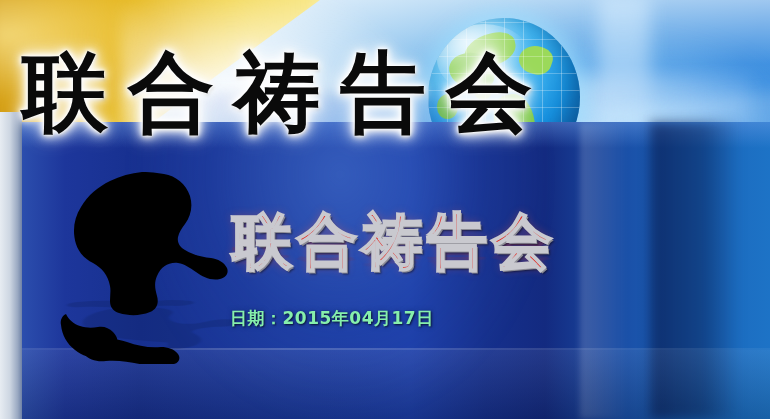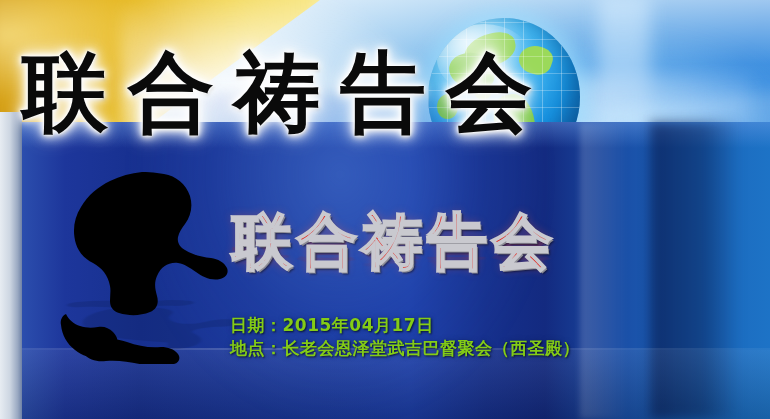--- a/index.html
+++ b/index.html
@@ -217,24 +217,24 @@
     transform:scaleY(-.55);
     transform-origin:top left;
     opacity:.45;
     filter:blur(1px);
     -webkit-mask-image:linear-gradient(to top,rgba(0,0,0,.9),rgba(0,0,0,0) 85%);
             mask-image:linear-gradient(to top,rgba(0,0,0,.9),rgba(0,0,0,0) 85%);
     pointer-events:none;
   }
 
   .details{
-    position:absolute;left:230px;top:314px;
+    position:absolute;left:230px;top:307px;
     font-family:"DejaVu Sans","Liberation Sans",sans-serif;
     font-size:17px;font-weight:700;line-height:22.5px;
-    color:#84cc16;
+    color:#86efac;
     letter-spacing:.5px;
     text-shadow:1px 1px 2px rgba(0,0,0,.65), 0 0 5px rgba(10,30,90,.55);
     white-space:nowrap;
   }
   .details .row{display:block;}
   .details .lbl{display:inline;}
   .details .val{display:inline;}
 </style>
 </head>
 <body>
@@ -294,18 +294,15 @@
 
   <div class="title-main">联合祷告会</div>
 
   <div class="title-red-reflect">联合祷告会</div>
   <div class="title-red">联合祷告会</div>
 
   <div class="details">
     <div class="row">
       <span class="lbl">日期：</span><span class="val">2015年04月17日</span>
     </div>
-    <div class="row">
-      <span class="lbl">地点：</span><span class="val">长老会恩泽堂武吉巴督聚会（西圣殿）</span>
-    </div>
   </div>
 
 </div>
 
 </body></html>

